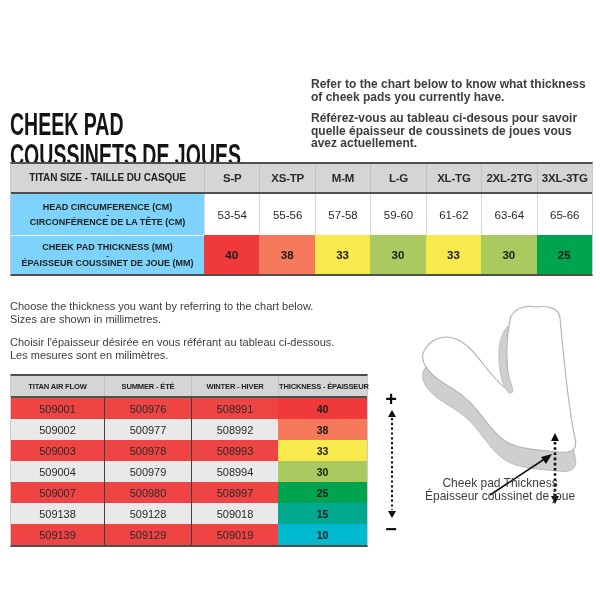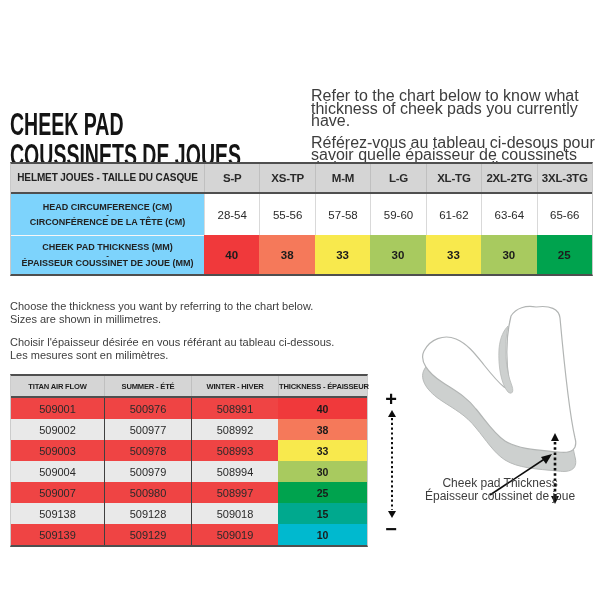--- a/index.html
+++ b/index.html
@@ -13,22 +13,22 @@
   
   .title {
     position:absolute; left:10px; top:88px;
     font-size:32px; line-height:31px; font-weight:bold; color:#141414;
     transform:scaleX(0.61); transform-origin:0 0; white-space:nowrap;
     letter-spacing:0;
   }
 
   
   .intro {
-    position:absolute; left:311px; top:90px; width:287px;
-    font-size:16px; line-height:12.5px; color:#3d3d3d;
+    position:absolute; left:311px; top:78px; width:287px;
+    font-size:12px; line-height:12.5px; color:#3d3d3d;font-weight:bold;
   }
   .intro p + p { margin-top:9px; }
 
   
   .size-table {
     position:absolute; left:10px; top:162px; width:583px;
     border-top:2px solid #4f4f4f; border-bottom:2px solid #4f4f4f;
     border-left:1px solid #c9c9c9; border-right:1px solid #c9c9c9;
   }
   .st-row { display:flex; width:100%; }
@@ -112,36 +112,36 @@
     <span style="display:block">COUSSINETS DE JOUES</span>
   </h1>
 
   <div class="intro">
     <p>Refer to the chart below to know what thickness of cheek pads you currently have.</p>
     <p>Référez-vous au tableau ci-desous pour savoir quelle épaisseur de coussinets de joues vous avez actuellement.</p>
   </div>
 
   <div class="size-table">
     <div class="st-row header">
-      <div class="st-label">HELMET JOUES - TAILLE DU CASQUE</div>
+      <div class="st-label">TITAN SIZE - TAILLE DU CASQUE</div>
       <div class="st-cell">S-P</div>
       <div class="st-cell">XS-TP</div>
       <div class="st-cell">M-M</div>
       <div class="st-cell">L-G</div>
       <div class="st-cell">XL-TG</div>
       <div class="st-cell">2XL-2TG</div>
       <div class="st-cell">3XL-3TG</div>
     </div>
     <div class="st-row r2">
       <div class="st-label">
         <span>HEAD CIRCUMFERENCE (CM)</span>
         <span class="st-sep">-</span>
         <span>CIRCONFÉRENCE DE LA TÊTE (CM)</span>
       </div>
-      <div class="st-cell">28-54</div>
+      <div class="st-cell">53-54</div>
       <div class="st-cell">55-56</div>
       <div class="st-cell">57-58</div>
       <div class="st-cell">59-60</div>
       <div class="st-cell">61-62</div>
       <div class="st-cell">63-64</div>
       <div class="st-cell">65-66</div>
     </div>
     <div class="st-row r3">
       <div class="st-label">
         <span>CHEEK PAD THICKNESS (MM)</span>

